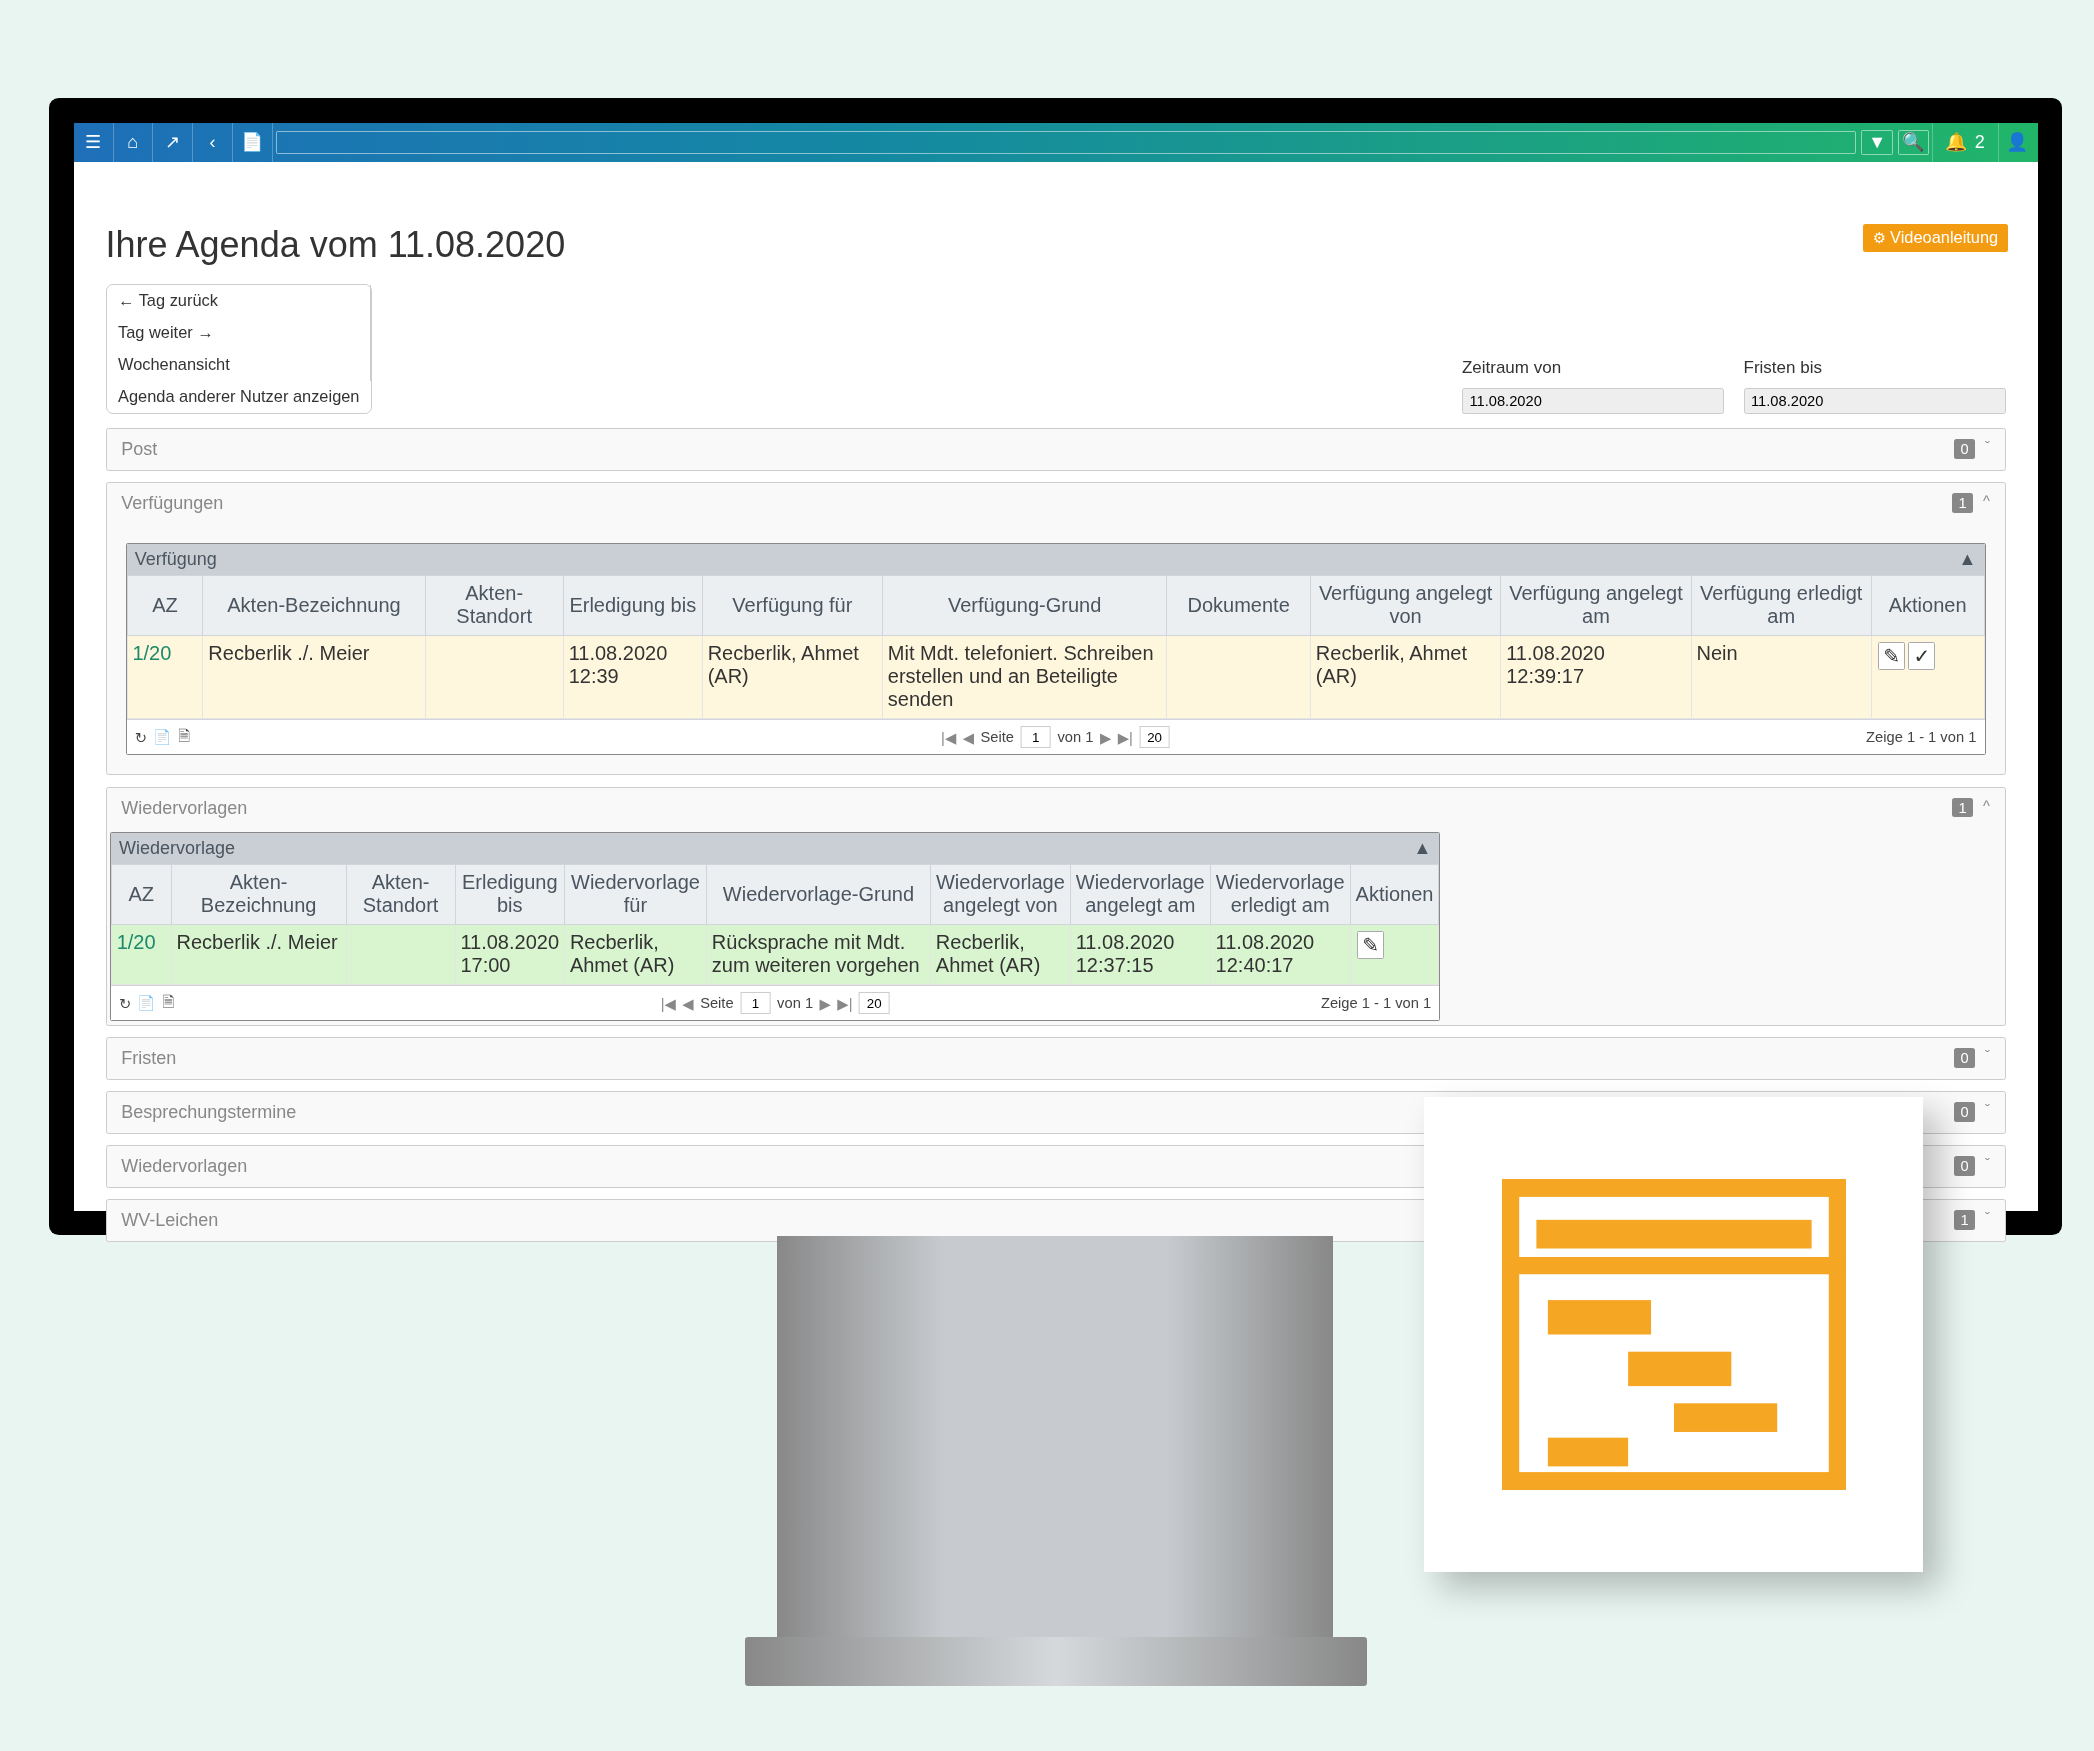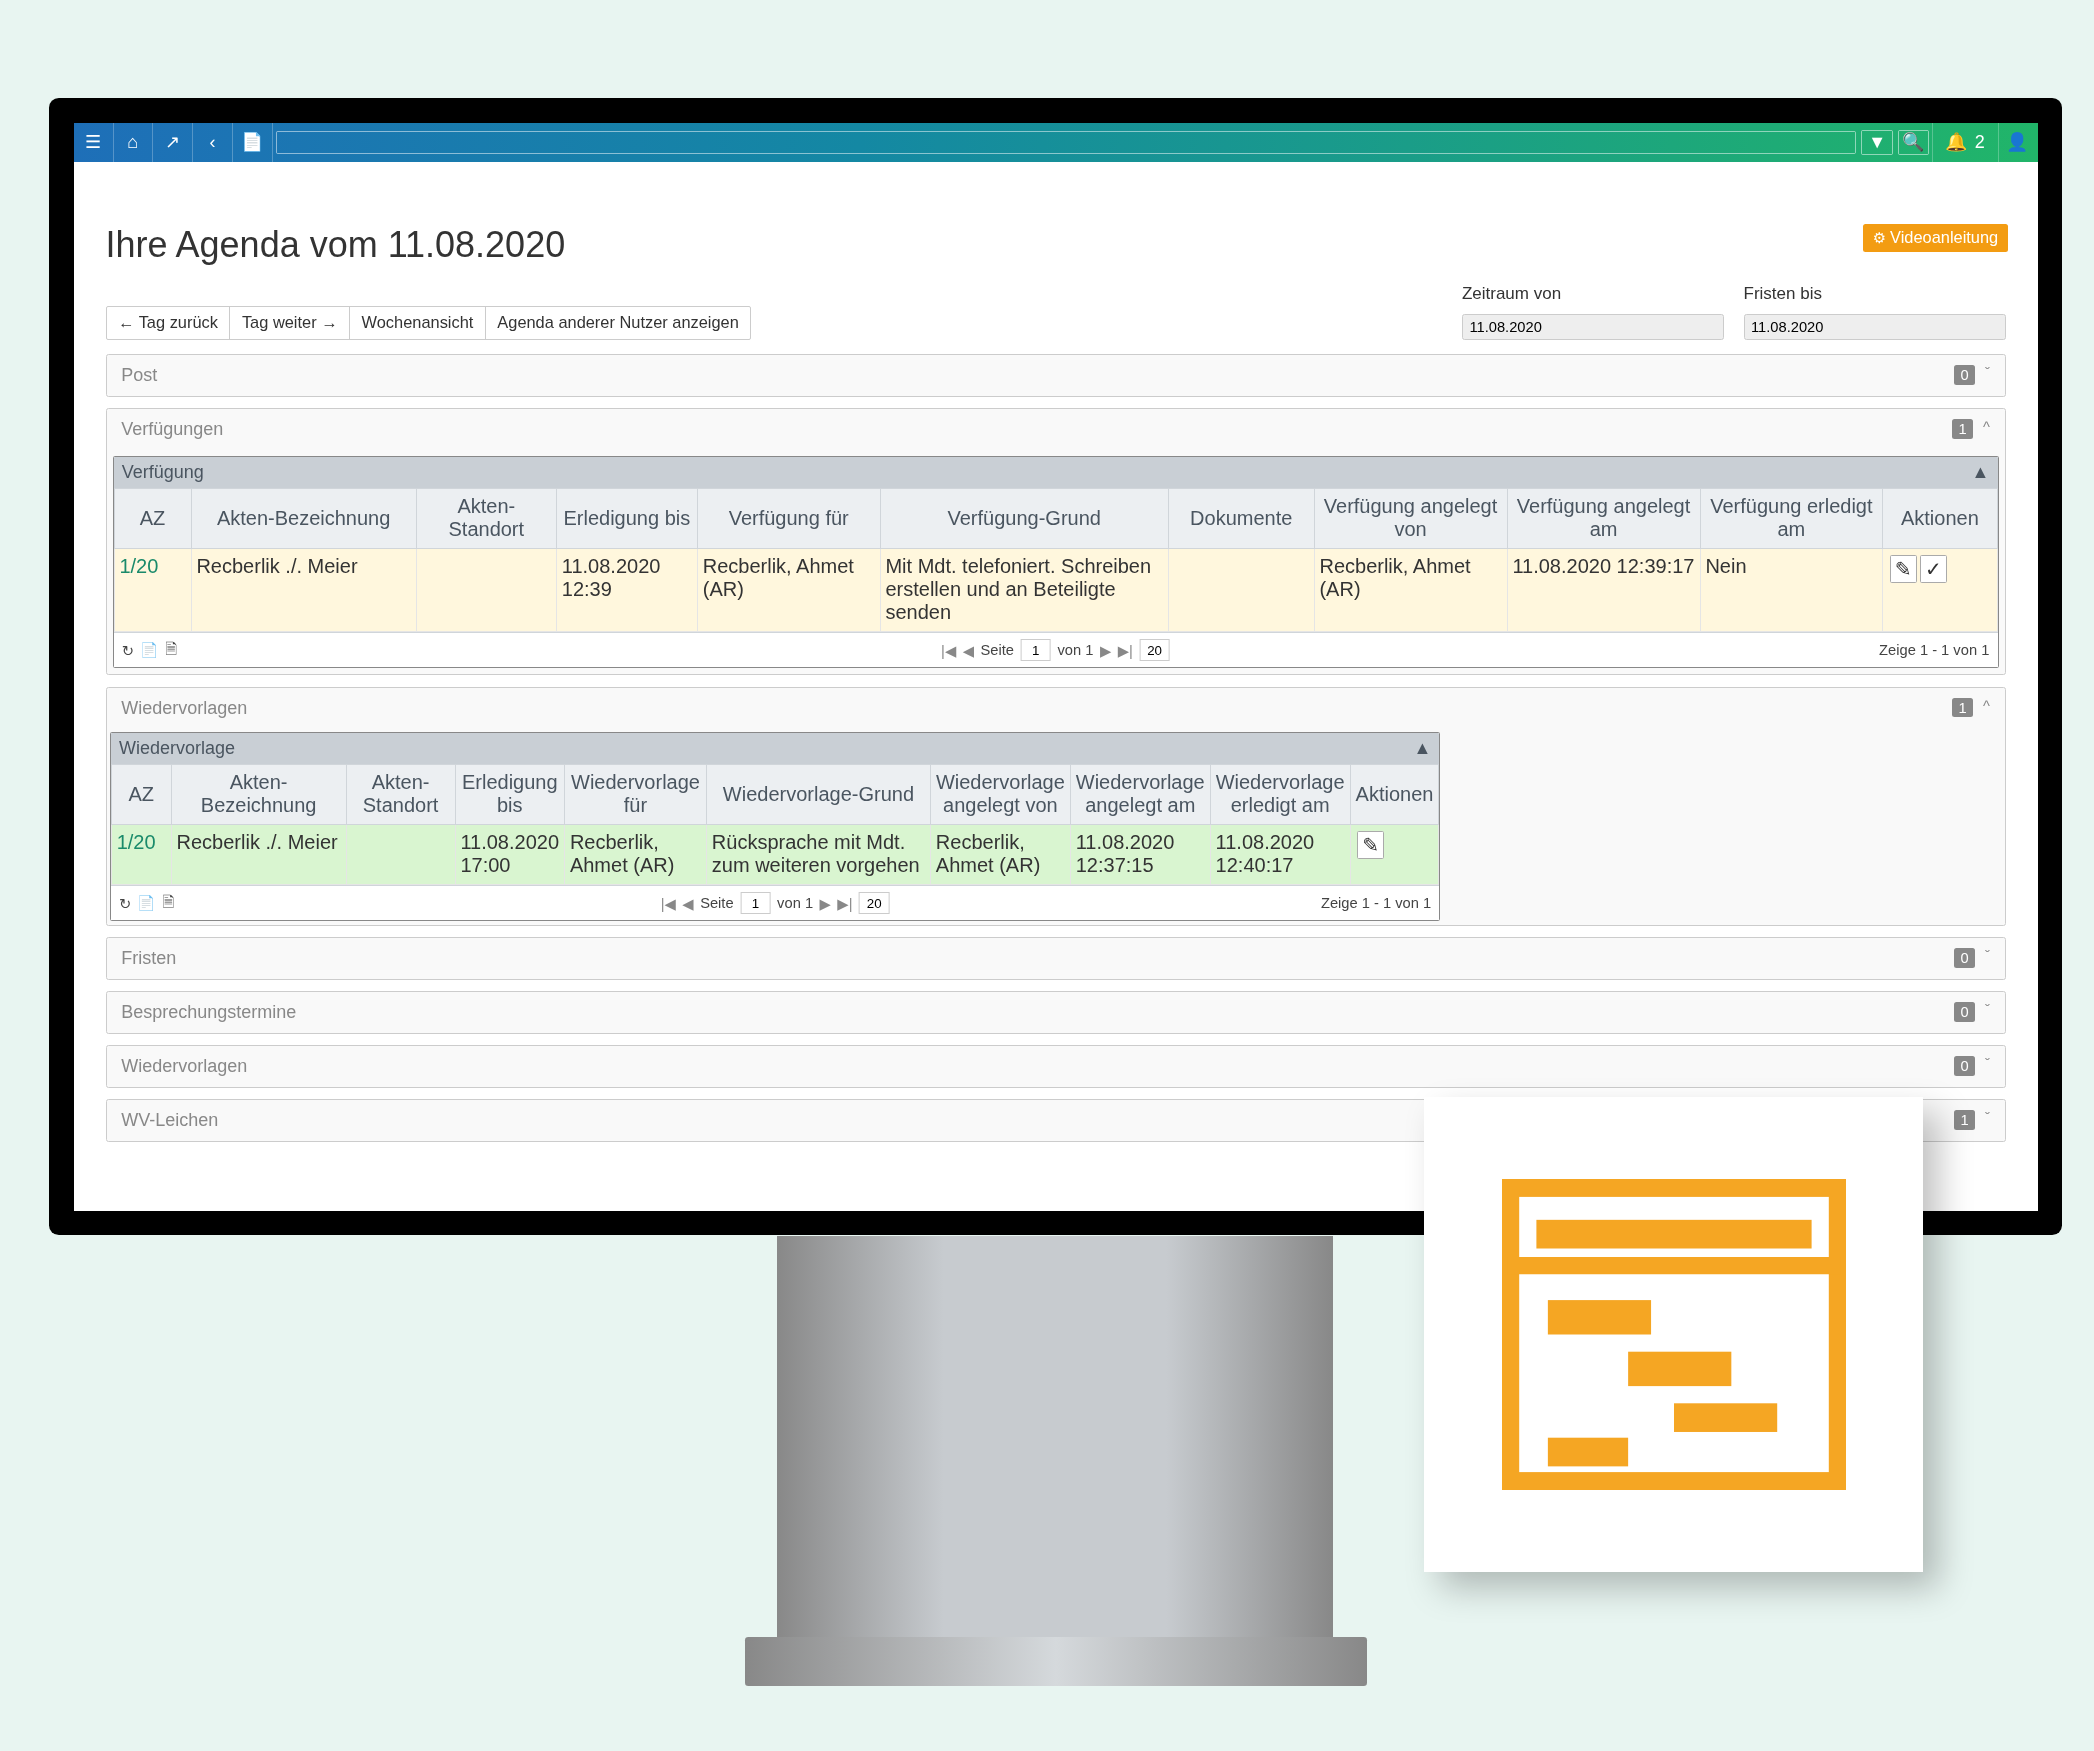--- a/index.html
+++ b/index.html
@@ -18,21 +18,21 @@
   .topbar .square-btn { border:0.8px solid rgba(255,255,255,0.5); width:29.5px; height:23px; display:flex; align-items:center; justify-content:center; margin:0 2.5px; border-radius:1.6px; cursor:pointer; }
   .topbar .notif { padding:0 13px; display:flex; align-items:center; gap:6.5px; }
 
   .workarea { position:absolute; top:39px; left:0; right:0; bottom:0; padding:23px 32px; box-sizing:border-box; color:#333; overflow:hidden; }
 
   h1.page-title { margin:0 0 18px 0; font-size:36px; font-weight:500; color:#333; }
   .video-btn { position:absolute; right:29.5px; top:23px; background:#f39c12; color:#fff; font-size:16.4px; padding:4.9px 9.8px; border-radius:2.5px; cursor:pointer; }
   .video-btn:before { content:"\2699\00a0"; font-size:14.7px; }
 
   .toolbar-row { display:flex; align-items:flex-end; margin-bottom:14.7px; }
-  .btn-group { border:0.8px solid #ccc; border-radius:2px; display:flex; }
+  .btn-group { border:0.8px solid #ccc; border-radius:7px; display:flex;flex-direction:column; }
   .btn-group .btn { padding:6.5px 11.5px; font-size:16.4px; border-right:0.8px solid #ccc; color:#333; cursor:pointer; }
   .btn-group .btn:last-child { border-right:none; }
   .day-btn .arrow { font-weight:bold; }
 
   .date-range { margin-left:auto; display:flex; gap:19.6px; }
   .date-field .lbl { font-size:17px; color:#333; display:block; margin-bottom:10px; }
   .date-field input { width:262px; height:26px; border:0.8px solid #ccc; background:#eee; font-size:14.7px; padding:0 6.5px; border-radius:2.5px; box-sizing:border-box; }
 
   
   .panel { border:0.8px solid #ccc; border-radius:2.5px; margin-bottom:11.5px; background:#f9f9f9; }
@@ -133,21 +133,21 @@
             <span class="chev">ˇ</span>
           </div>
         </div>
 
         <div class="panel">
           <div class="panel-head">
             <span class="title">Verfügungen</span>
             <span class="badge">1</span>
             <span class="chev">^</span>
           </div>
-          <div class="grid-wrap" style="margin:6px;">
+          <div class="grid-wrap" style="margin:19px;">
             <div class="grid-title">
               <span>Verfügung</span>
               <span class="caret-up">▲</span>
             </div>
             <table class="grid">
               <thead>
                   <tr>
                 <th style="width:49px">AZ</th>
                 <th style="width:164px">Akten-Bezeichnung</th>
                 <th style="width:98px">Akten-Standort</th>

